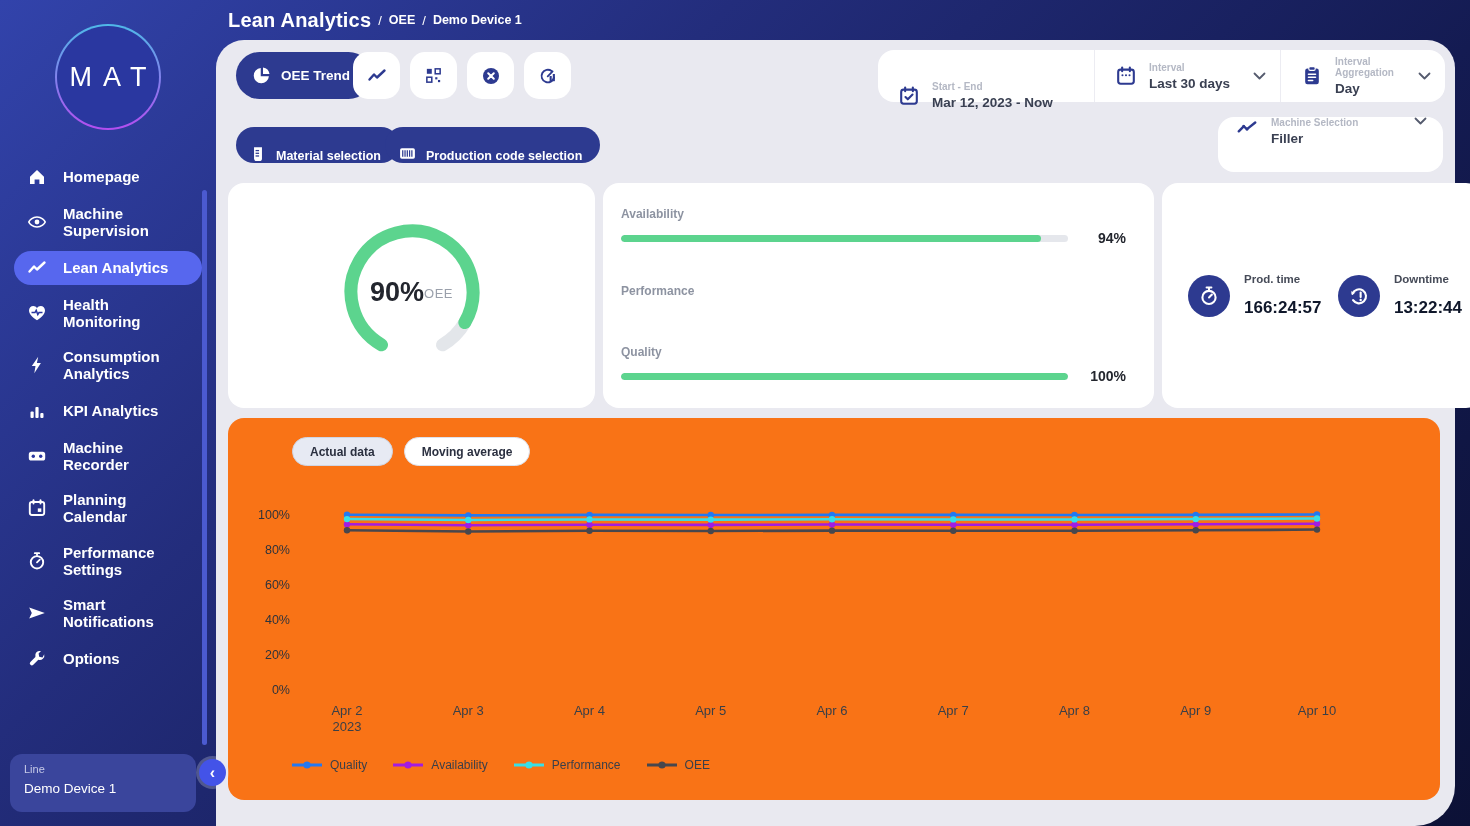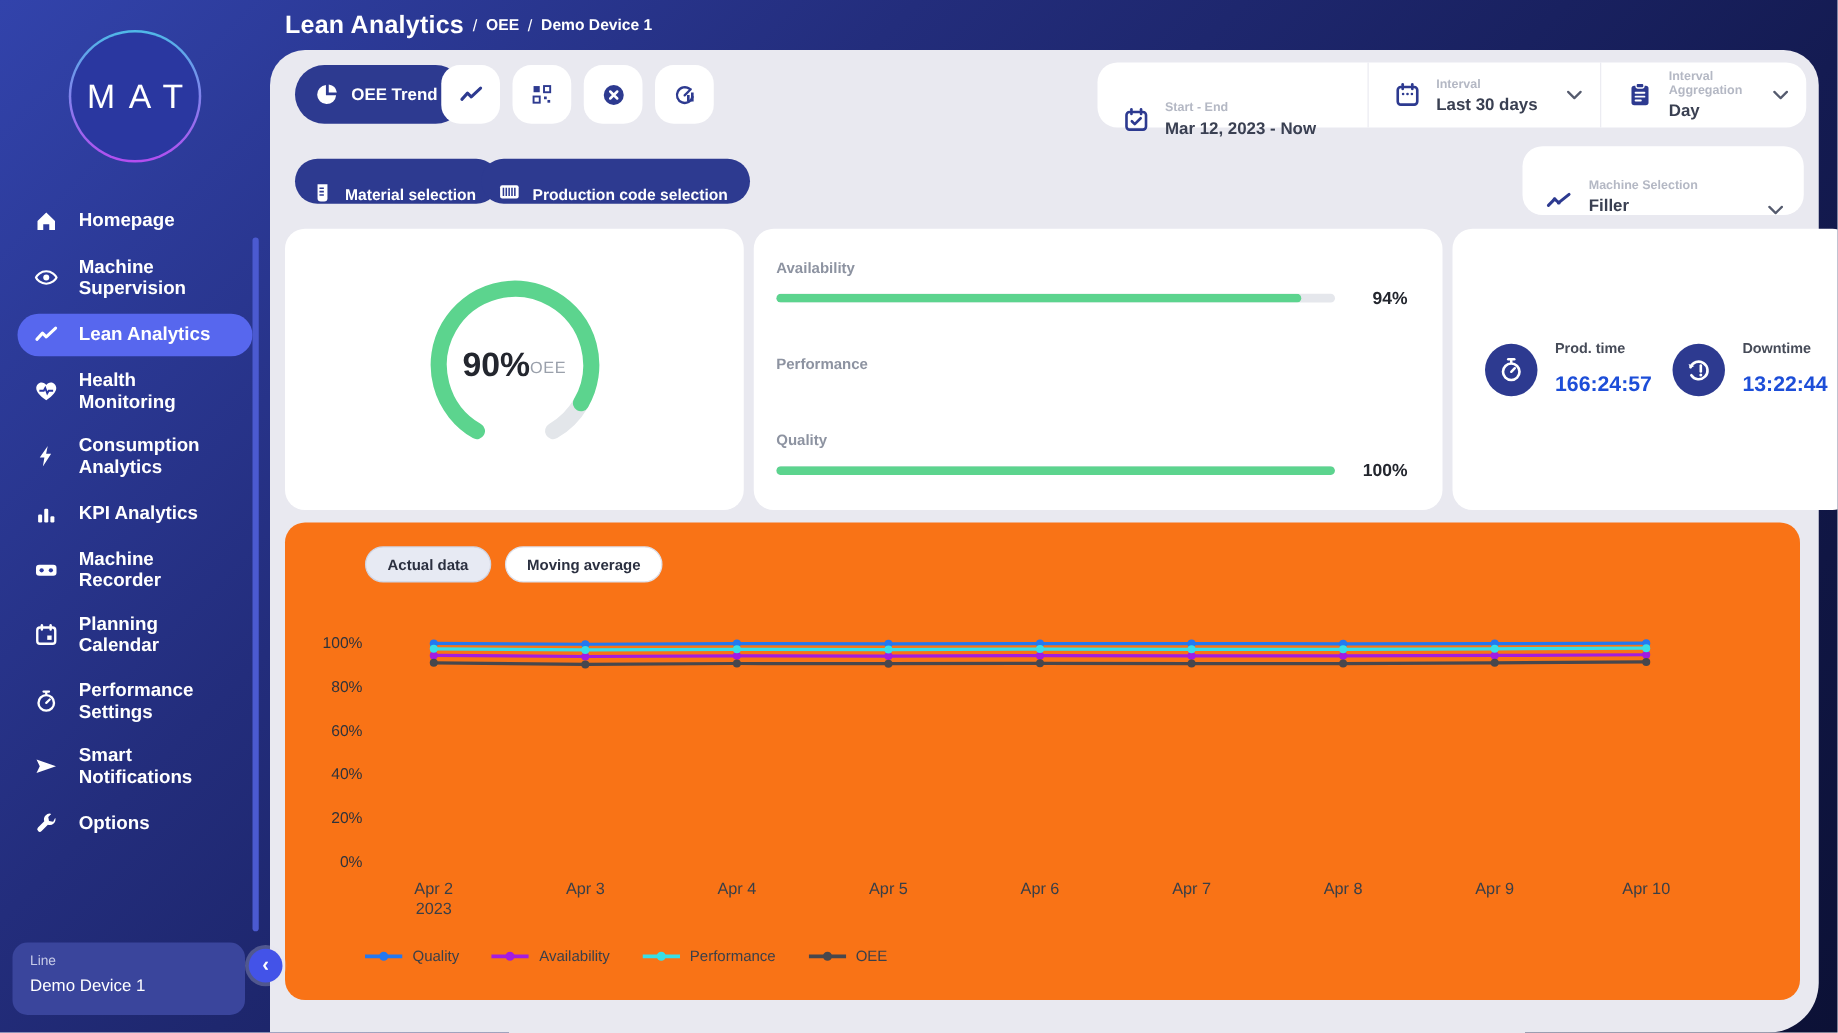--- a/index.html
+++ b/index.html
@@ -72,21 +72,21 @@
   .f-label { font-size:10px; color:#b4b8c4; font-weight:600; }
   .f-value { font-size:13.5px; color:#3a4052; font-weight:600; margin-top:3px; white-space:nowrap; }
   .chev { margin-left:auto; display:flex; }
 
   
   .sel-btn { position:absolute; top:87px; height:36px; background:#2d3a90; color:#fff;
     border:none; border-radius:19px; display:flex; align-items:flex-end; gap:9px;
     padding:0 18px 0 13px; font-size:12.5px; font-weight:700; cursor:pointer;
     font-family:inherit; }
   .machine-panel { position:absolute; top:77px; right:12px; width:225px; height:55px;
-    background:#fff; border-radius:16px; display:flex; align-items:flex-end; gap:13px;
+    background:#fff; border-radius:16px; display:flex; align-items:flex-start; gap:13px;
     padding:0 16px 0 18px; cursor:pointer; }
 
   
   .card { position:absolute; top:143px; height:225px; background:#fff; border-radius:16px; }
   .card-gauge { left:12px; width:367px; }
   .card-bars  { left:387px; width:551px; padding:24px 28px 24px 18px;
     display:flex; flex-direction:column; justify-content:space-between; }
   .card-stats { left:946px; width:320px; padding:36px 20px 36px 26px;
     display:flex; flex-direction:row; justify-content:space-between;align-items:center; }
 
@@ -100,21 +100,21 @@
   .bar-label { font-size:12px; font-weight:700; color:#8d93a1; margin-bottom:9px; }
   .bar-line { display:flex; align-items:center; gap:14px; }
   .bar-track { flex:1; height:7px; border-radius:4px; background:#e5e7ec; overflow:hidden; }
   .bar-fill { height:100%; border-radius:4px; }
   .bar-value { width:44px; text-align:right; font-size:14px; font-weight:800; color:#23262e; }
 
   .stat-row { display:flex; align-items:center; gap:14px; }
   .stat-icon { width:42px; height:42px; border-radius:50%; background:#2d3a90;
     display:flex; align-items:center; justify-content:center; flex:0 0 42px; }
   .stat-label { font-size:11.5px; font-weight:700; color:#464b58; }
-  .stat-value { font-size:17px; font-weight:800; color:#1d4ed8; margin-top:13px; }
+  .stat-value { font-size:17px; font-weight:800; color:#0f172a; margin-top:13px; }
 
   
   .chart-card { position:absolute; left:12px; top:378px; width:1212px; height:382px;
     background:#f97316; border-radius:16px; }
   .tabs { position:absolute; left:64px; top:19px; display:flex; gap:11px; }
   .tab { height:29px; padding:0 17px; border-radius:16px; display:flex; align-items:center;
     font-size:12px; font-weight:700; color:#2b3040; cursor:pointer;
     background:#fff; border:1px solid #dde1ec; }
   .tab.active { background:#e7eaf3; border-color:#cfd5e4; }
   .chart-svg { position:absolute; left:12px; top:75px; }

